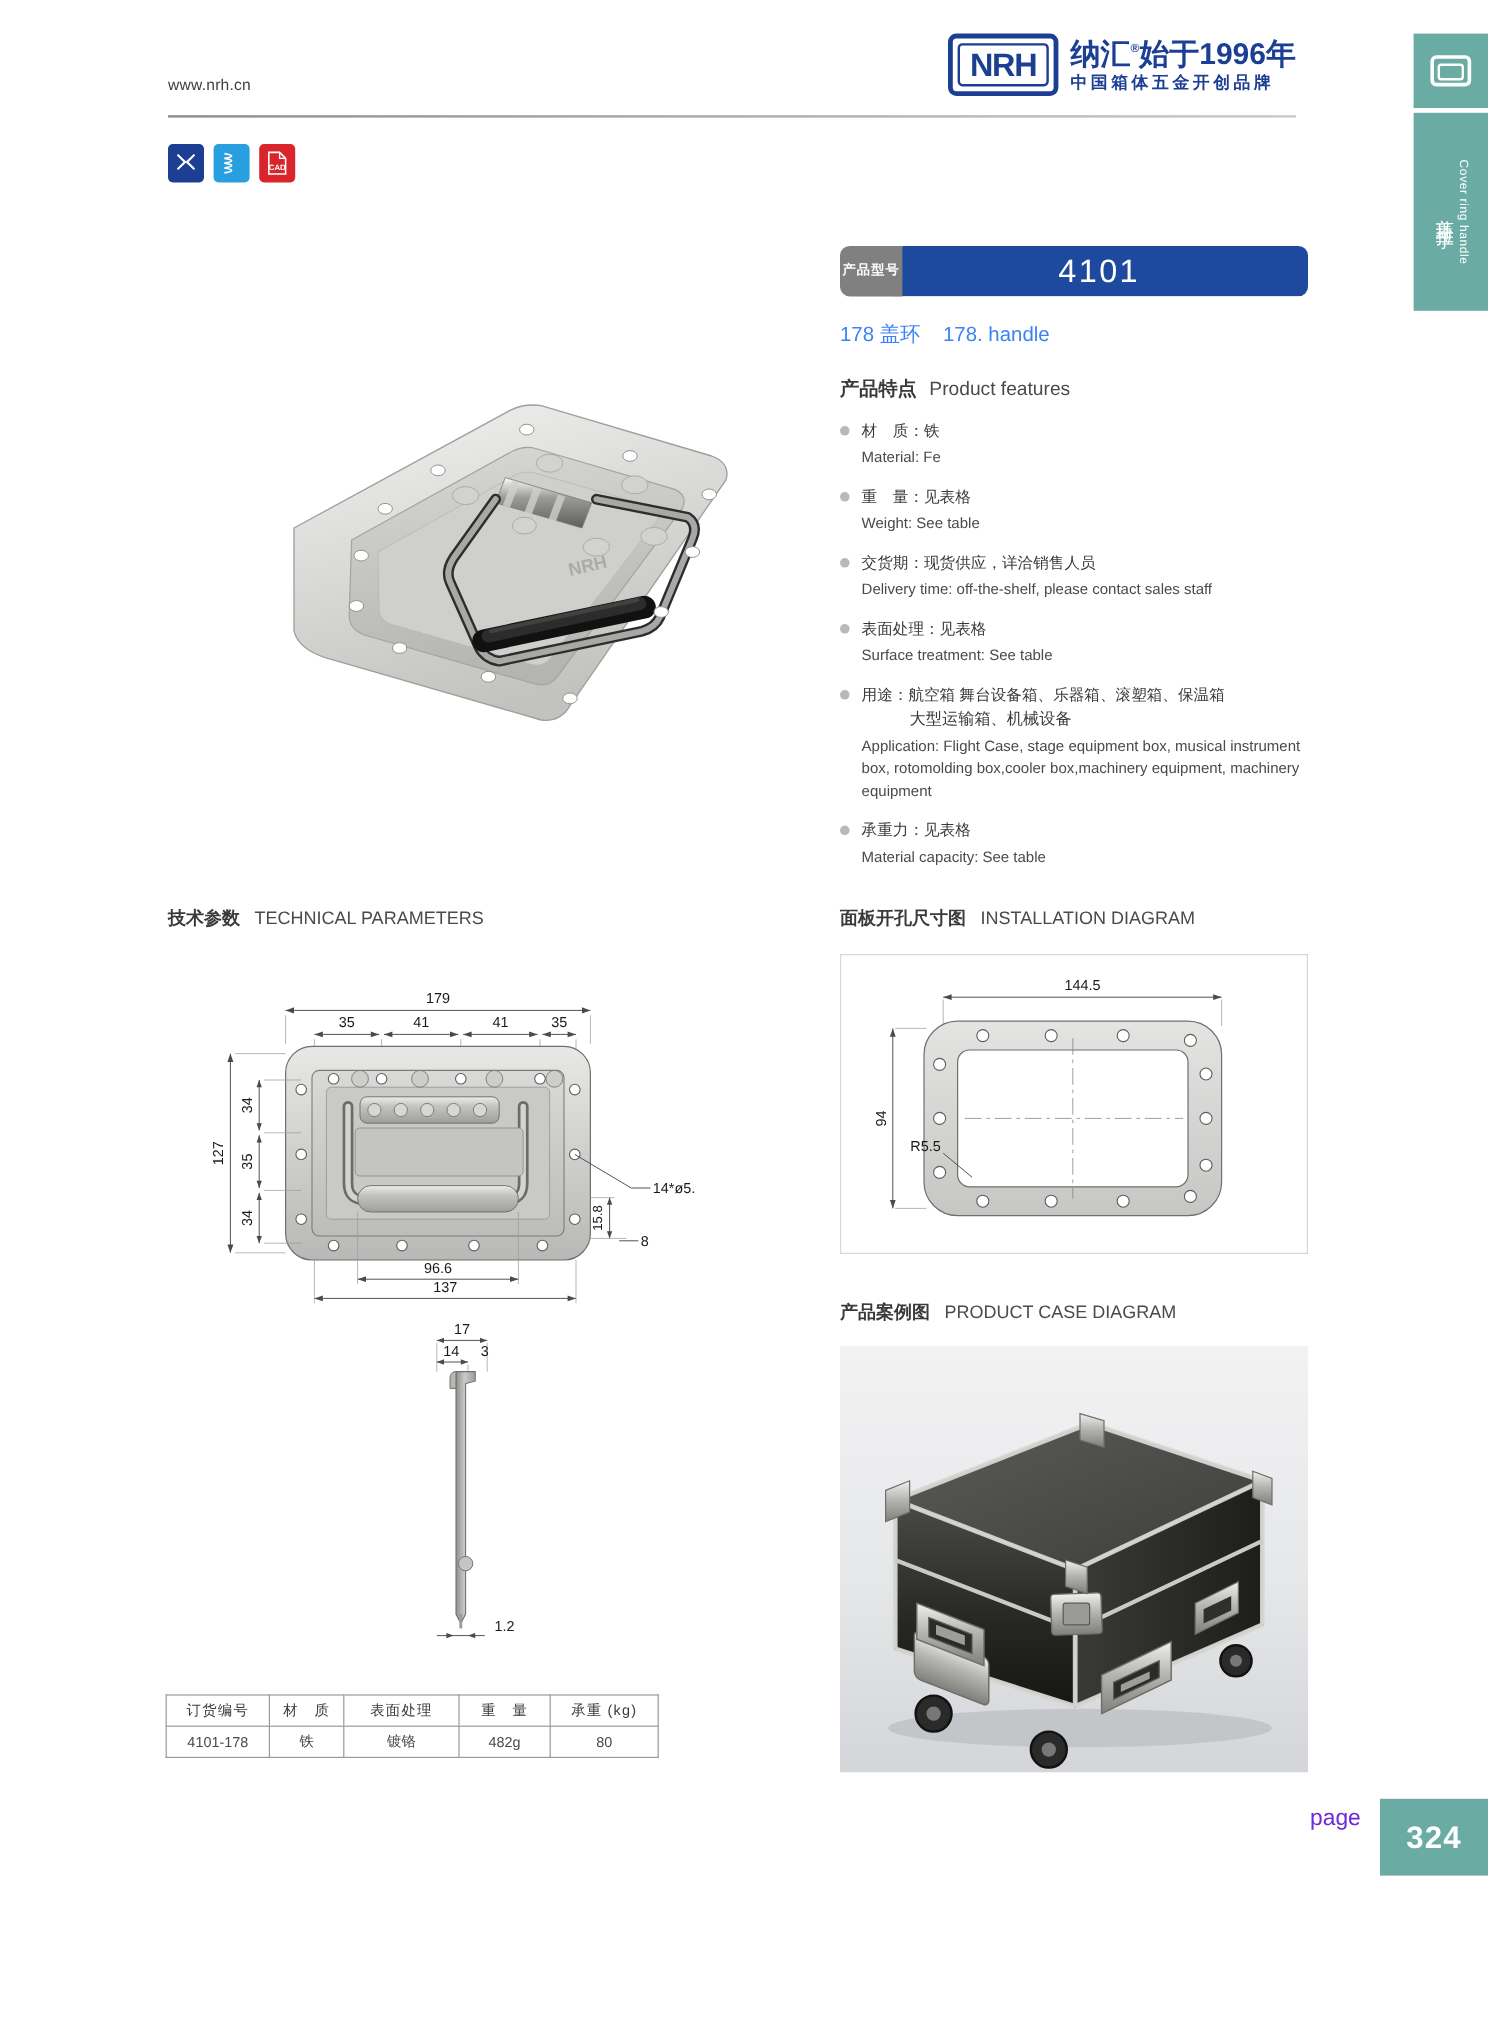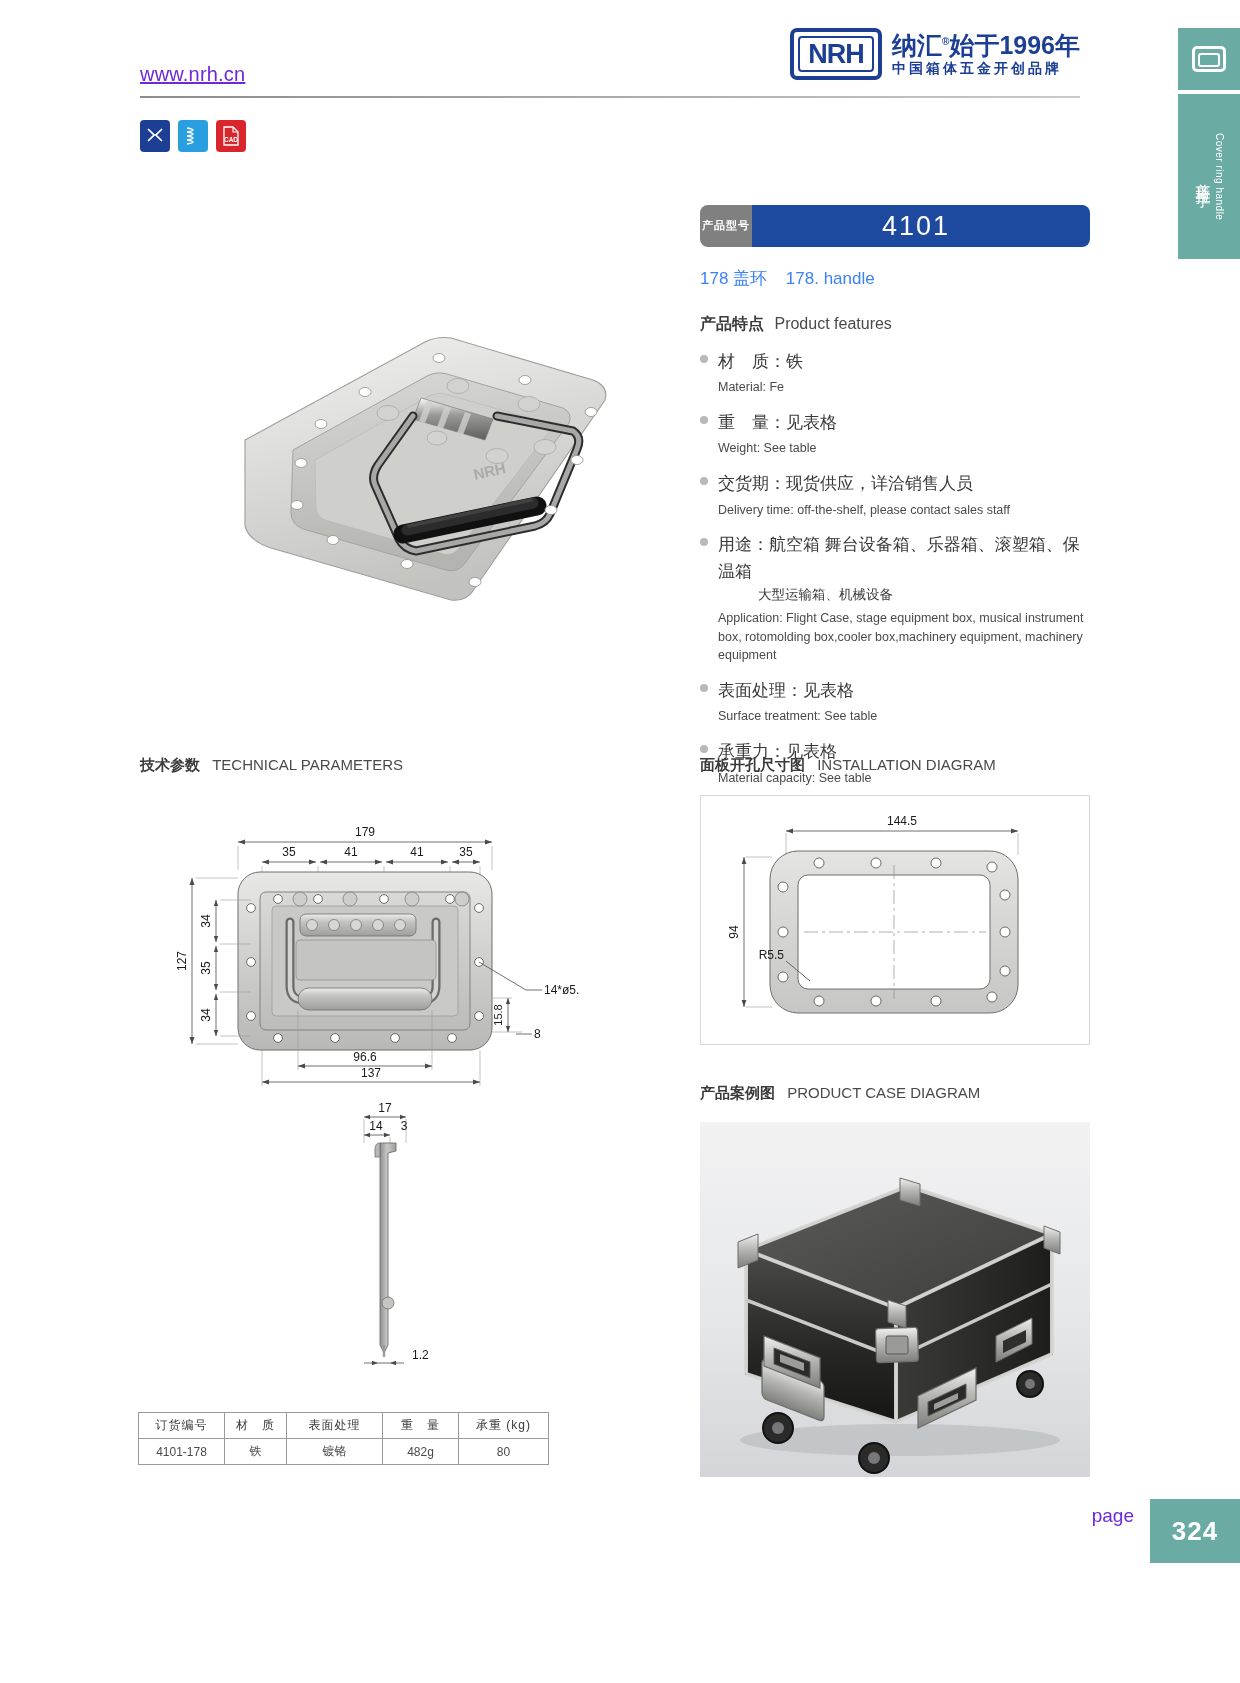--- a/index.html
+++ b/index.html
@@ -9,21 +9,21 @@
     font-family: "Liberation Sans", sans-serif;
     color: #3a3a3a;
     position: relative;
     overflow: hidden;
   }
 
   
   .header { position: absolute; left: 0; top: 0; width: 1240px; height: 92px; }
   .site-url {
     position: absolute; left: 140px; top: 63px;
-    font-size: 20px; color: #6d28d9; letter-spacing: .2px; text-decoration: underline;
+    font-size: 13px; color: #404040; letter-spacing: .2px;
   }
   .brand { position: absolute; right: 160px; top: 28px; display: flex; align-items: center; gap: 10px; }
   .brand-mark {
     width: 92px; height: 52px;
     border: 4px solid #1c3f94;
     border-radius: 7px;
     display: flex; align-items: center; justify-content: center;
     position: relative;
   }
   .brand-mark::after{
@@ -121,21 +121,21 @@
   .features-title .cn { font-weight: bold; }
   .features-title .en { margin-left: 6px; color: #4a4a4a; }
 
   .feat-list { margin-top: 14px; }
   .feat-item { display: flex; margin-bottom: 13px; }
   .feat-bullet {
     width: 8px; height: 8px; border-radius: 50%;
     background: #b9b9b9; margin-top: 6px; margin-right: 10px; flex: none;
   }
   .feat-body { flex: 1; }
-  .feat-cn { font-size: 17px; color: #3a3a3a; line-height: 1.55; }
+  .feat-cn { font-size: 13px; color: #3a3a3a; line-height: 1.55; }
   .feat-cn-indent { font-size: 13.5px; color: #3a3a3a; line-height: 1.55; padding-left: 40px; }
   .feat-en { font-size: 12.5px; color: #4a4a4a; line-height: 1.5; margin-top: 3px; }
 
   
   .sec-heading { position: absolute; font-size: 15px; color: #3a3a3a; }
   .sec-heading .cn { font-weight: bold; }
   .sec-heading .en { margin-left: 8px; font-weight: normal; color: #4a4a4a; margin-top: 12px; }
 
   #tech-heading { left: 140px; top: 756px; }
   #install-heading { left: 700px; top: 756px; }
@@ -374,31 +374,31 @@
       <div class="feat-bullet"></div>
       <div class="feat-body">
         <div class="feat-cn">交货期：现货供应，详洽销售人员</div>
         <div class="feat-en">Delivery time: off-the-shelf, please contact sales staff</div>
       </div>
     </div>
 
     <div class="feat-item">
       <div class="feat-bullet"></div>
       <div class="feat-body">
+        <div class="feat-cn">表面处理：见表格</div>
+        <div class="feat-en">Surface treatment: See table</div>
+      </div>
+    </div>
+
+    <div class="feat-item">
+      <div class="feat-bullet"></div>
+      <div class="feat-body">
         <div class="feat-cn">用途：航空箱 舞台设备箱、乐器箱、滚塑箱、保温箱</div>
         <div class="feat-cn-indent">大型运输箱、机械设备</div>
         <div class="feat-en">Application: Flight Case, stage equipment box, musical instrument box, rotomolding box,cooler box,machinery equipment, machinery equipment</div>
-      </div>
-    </div>
-
-    <div class="feat-item">
-      <div class="feat-bullet"></div>
-      <div class="feat-body">
-        <div class="feat-cn">表面处理：见表格</div>
-        <div class="feat-en">Surface treatment: See table</div>
       </div>
     </div>
 
     <div class="feat-item">
       <div class="feat-bullet"></div>
       <div class="feat-body">
         <div class="feat-cn">承重力：见表格</div>
         <div class="feat-en">Material capacity: See table</div>
       </div>
     </div>

